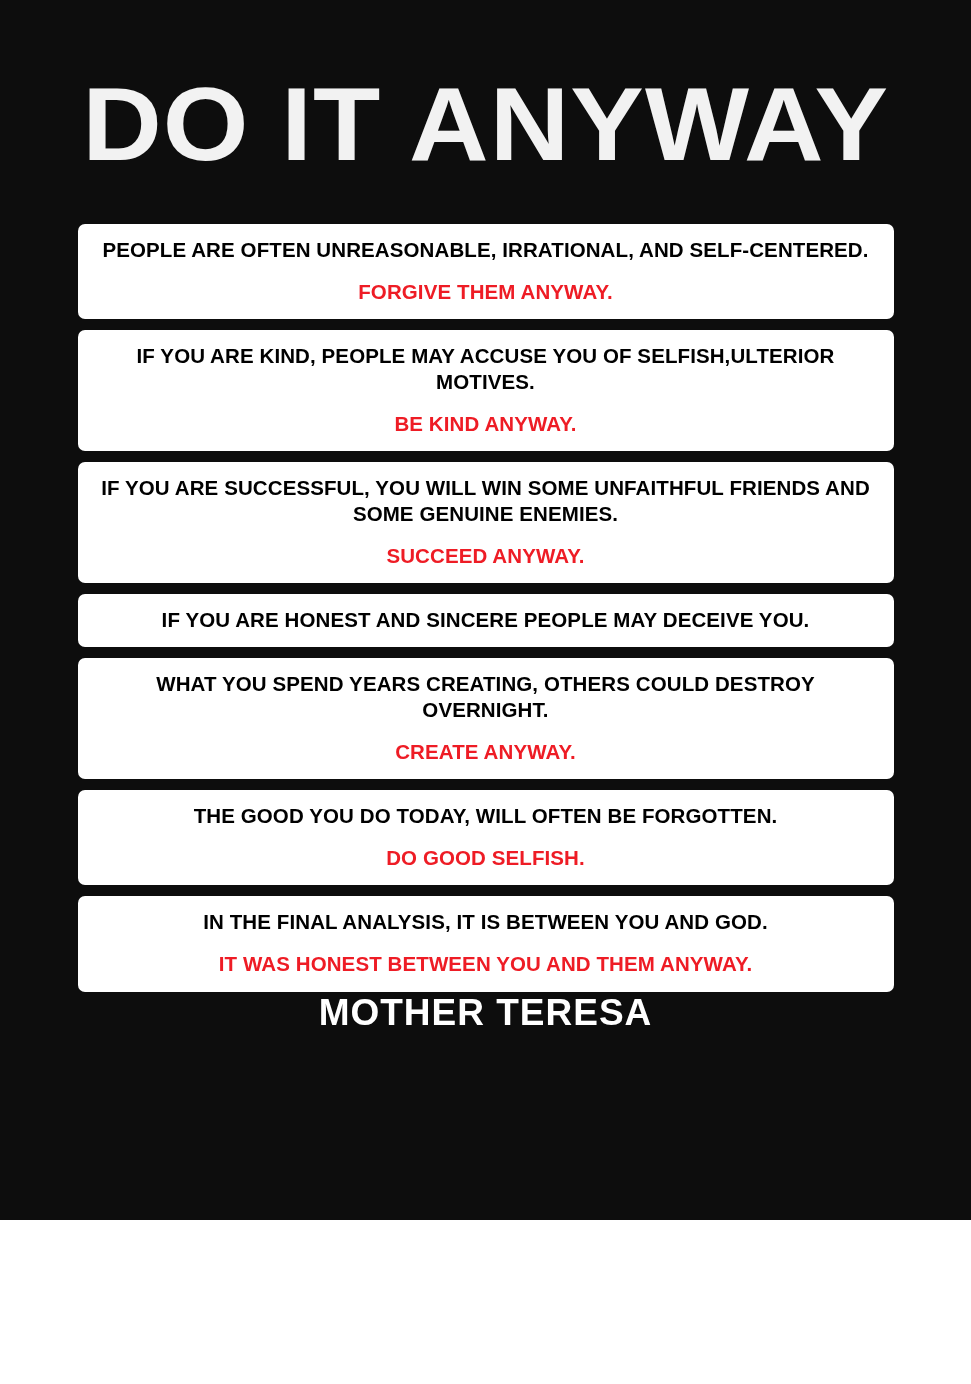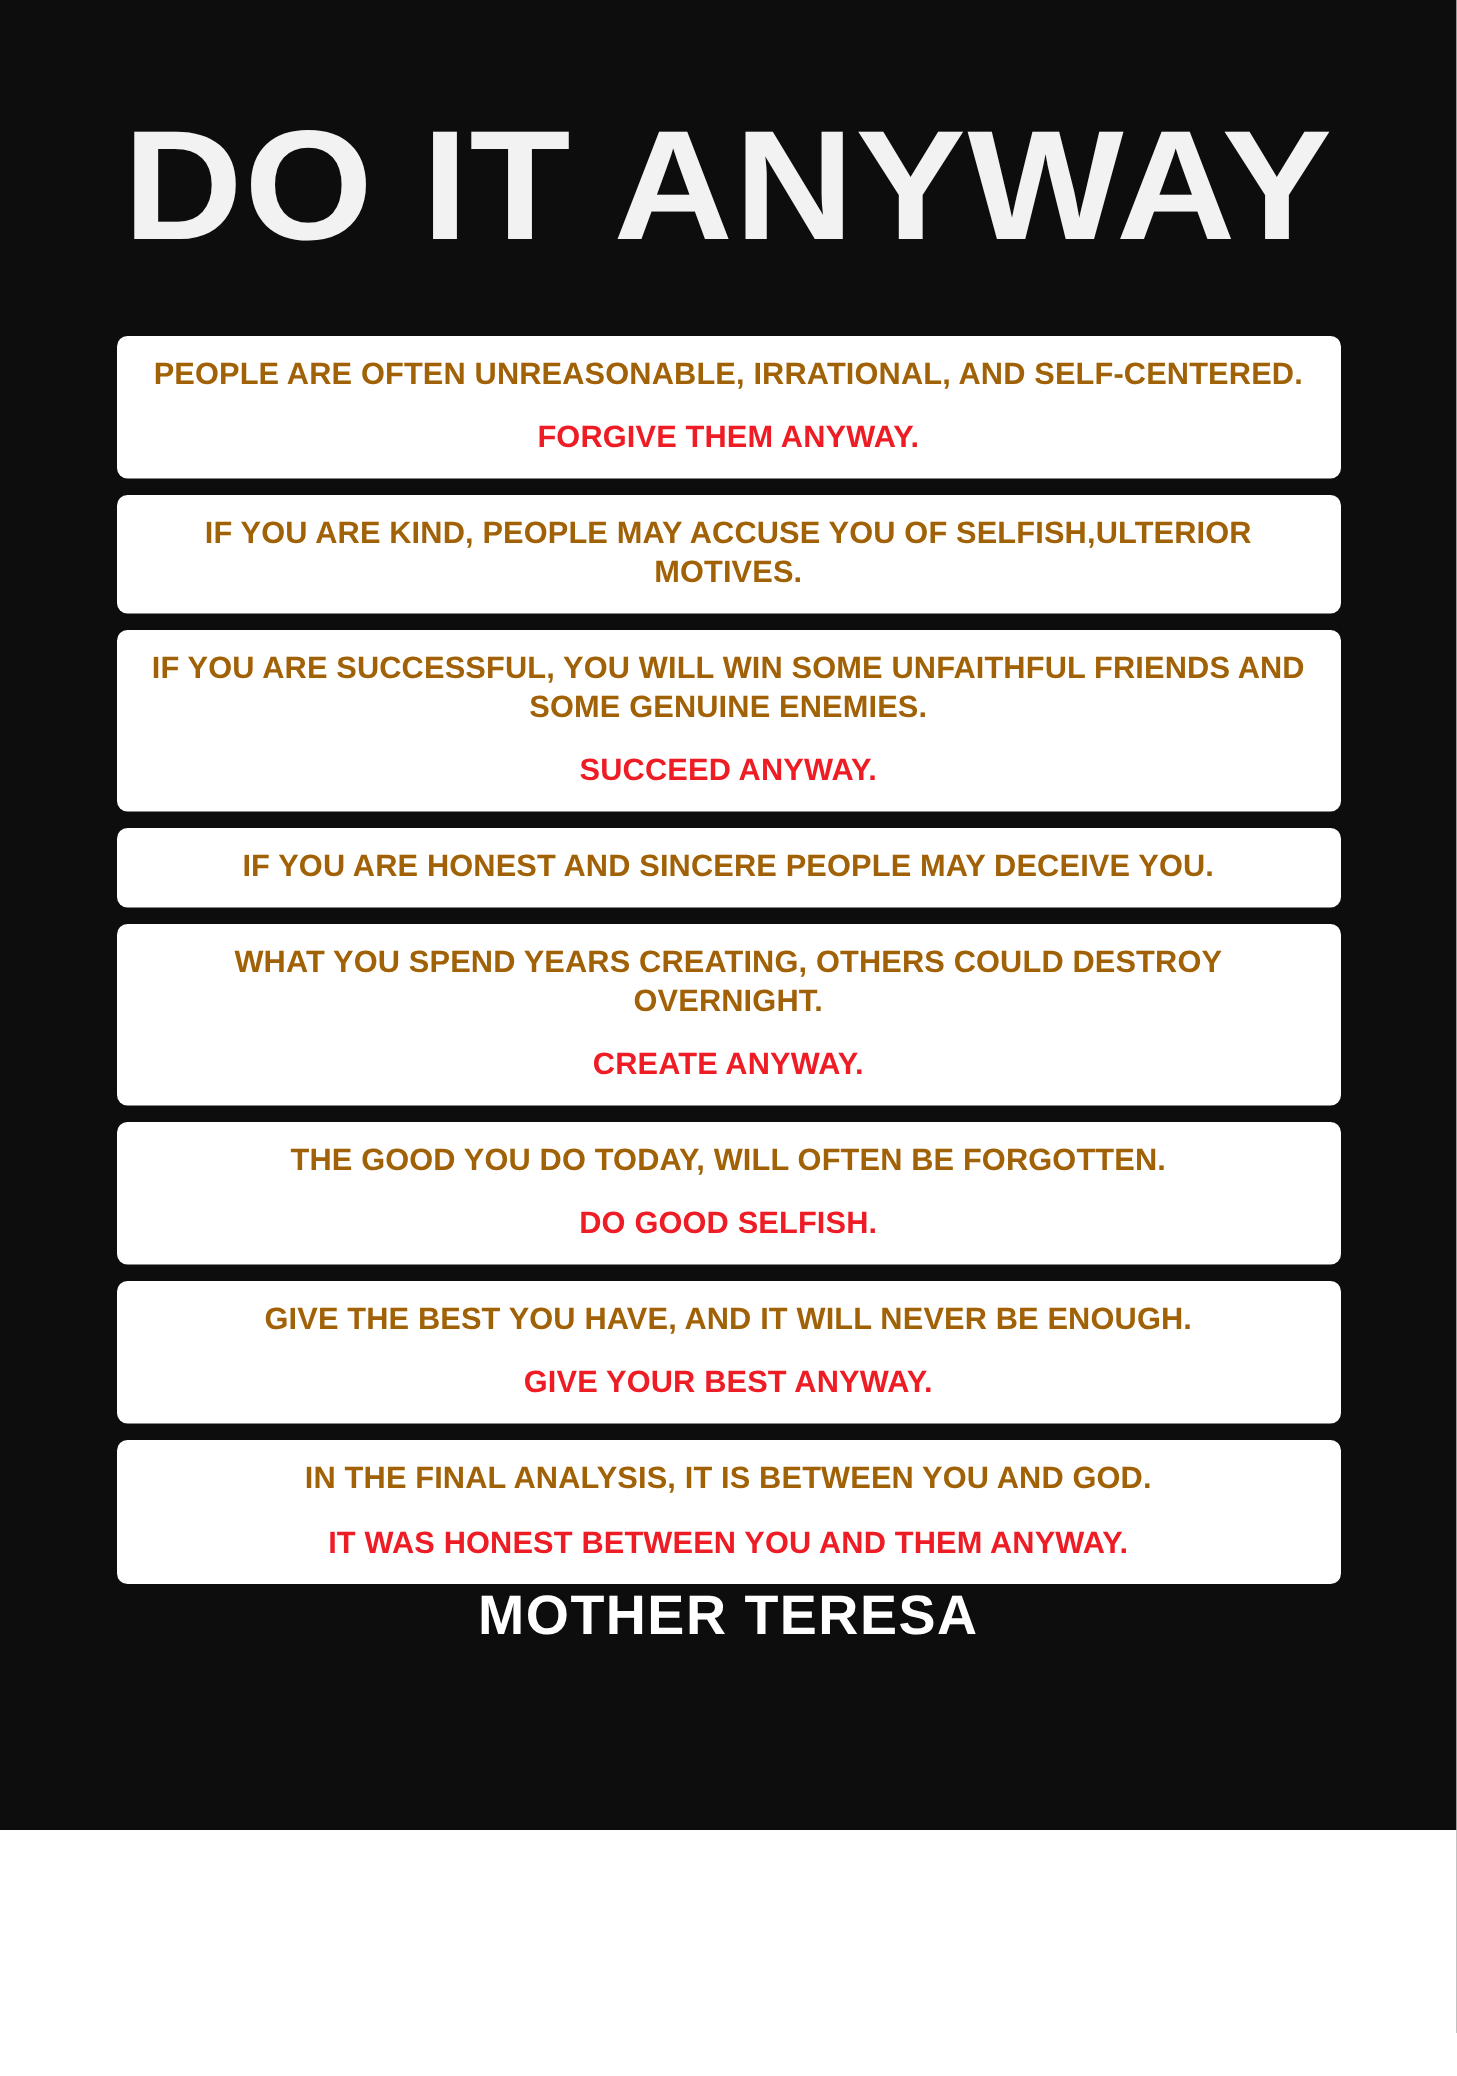--- a/index.html
+++ b/index.html
@@ -45,21 +45,21 @@
     gap: 11px;
   }
   .card {
     background: #ffffff;
     border-radius: 7px;
     padding: 13px 14px 14px 14px;
     box-sizing: border-box;
     text-align: center;
   }
   .card-main {
-    color: #a16207;
+    color: #000000;
     font-weight: bold;
     font-size: 20.5px;
     line-height: 1.27;
     letter-spacing: 0.1px;
     text-align: center;
   }
   .card-accent {
     color: #ee1c25;
     font-weight: bold;
     font-size: 20.5px;
@@ -84,20 +84,21 @@
 
   <div class="cards">
 
     <div class="card">
       <div class="card-main">PEOPLE ARE OFTEN UNREASONABLE, IRRATIONAL, AND SELF-CENTERED.</div>
       <div class="card-accent">FORGIVE THEM ANYWAY.</div>
     </div>
 
     <div class="card">
       <div class="card-main">IF YOU ARE KIND, PEOPLE MAY ACCUSE YOU OF SELFISH,ULTERIOR MOTIVES.</div>
+      <div class="card-accent">BE KIND ANYWAY.</div>
     </div>
 
     <div class="card">
       <div class="card-main">IF YOU ARE SUCCESSFUL, YOU WILL WIN SOME UNFAITHFUL FRIENDS AND SOME GENUINE ENEMIES.</div>
       <div class="card-accent">SUCCEED ANYWAY.</div>
     </div>
 
     <div class="card">
       <div class="card-main">IF YOU ARE HONEST AND SINCERE PEOPLE MAY DECEIVE YOU.</div>
     </div>
@@ -106,24 +107,20 @@
       <div class="card-main">WHAT YOU SPEND YEARS CREATING, OTHERS COULD DESTROY OVERNIGHT.</div>
       <div class="card-accent">CREATE ANYWAY.</div>
     </div>
 
 
     <div class="card">
       <div class="card-main">THE GOOD YOU DO TODAY, WILL OFTEN BE FORGOTTEN.</div>
       <div class="card-accent">DO GOOD SELFISH.</div>
     </div>
 
-    <div class="card">
-      <div class="card-main">GIVE THE BEST YOU HAVE, AND IT WILL NEVER BE ENOUGH.</div>
-      <div class="card-accent">GIVE YOUR BEST ANYWAY.</div>
-    </div>
 
     <div class="card">
       <div class="card-main">IN THE FINAL ANALYSIS, IT IS BETWEEN YOU AND GOD.</div>
       <div class="card-accent">IT WAS HONEST BETWEEN YOU AND THEM ANYWAY.</div>
     </div>
 
   </div>
 
   <div class="author">MOTHER TERESA</div>
 

